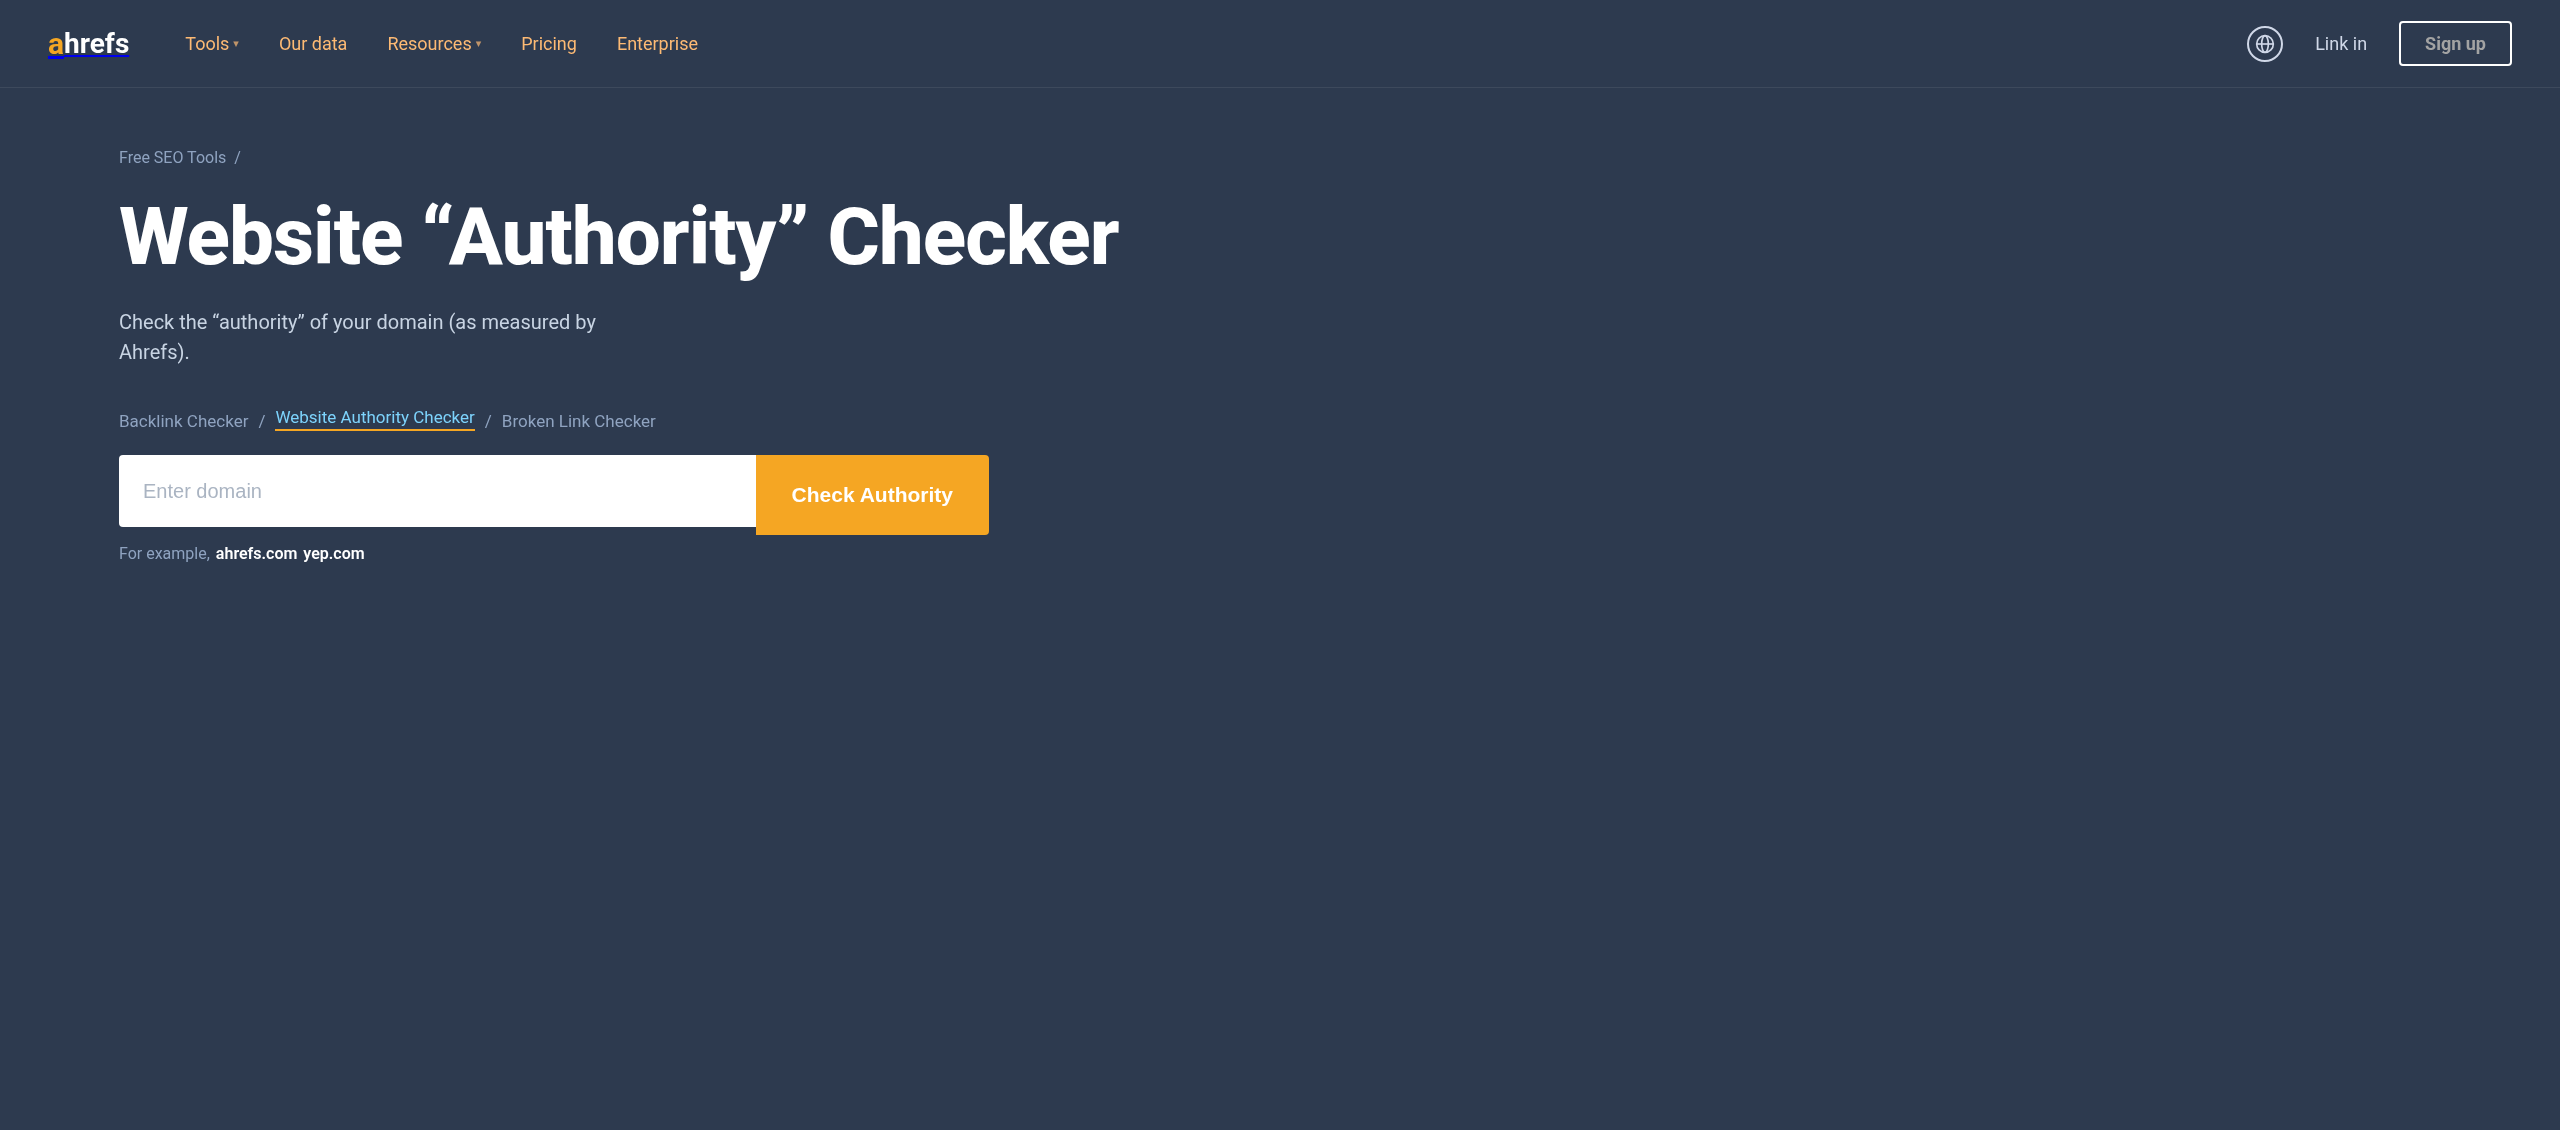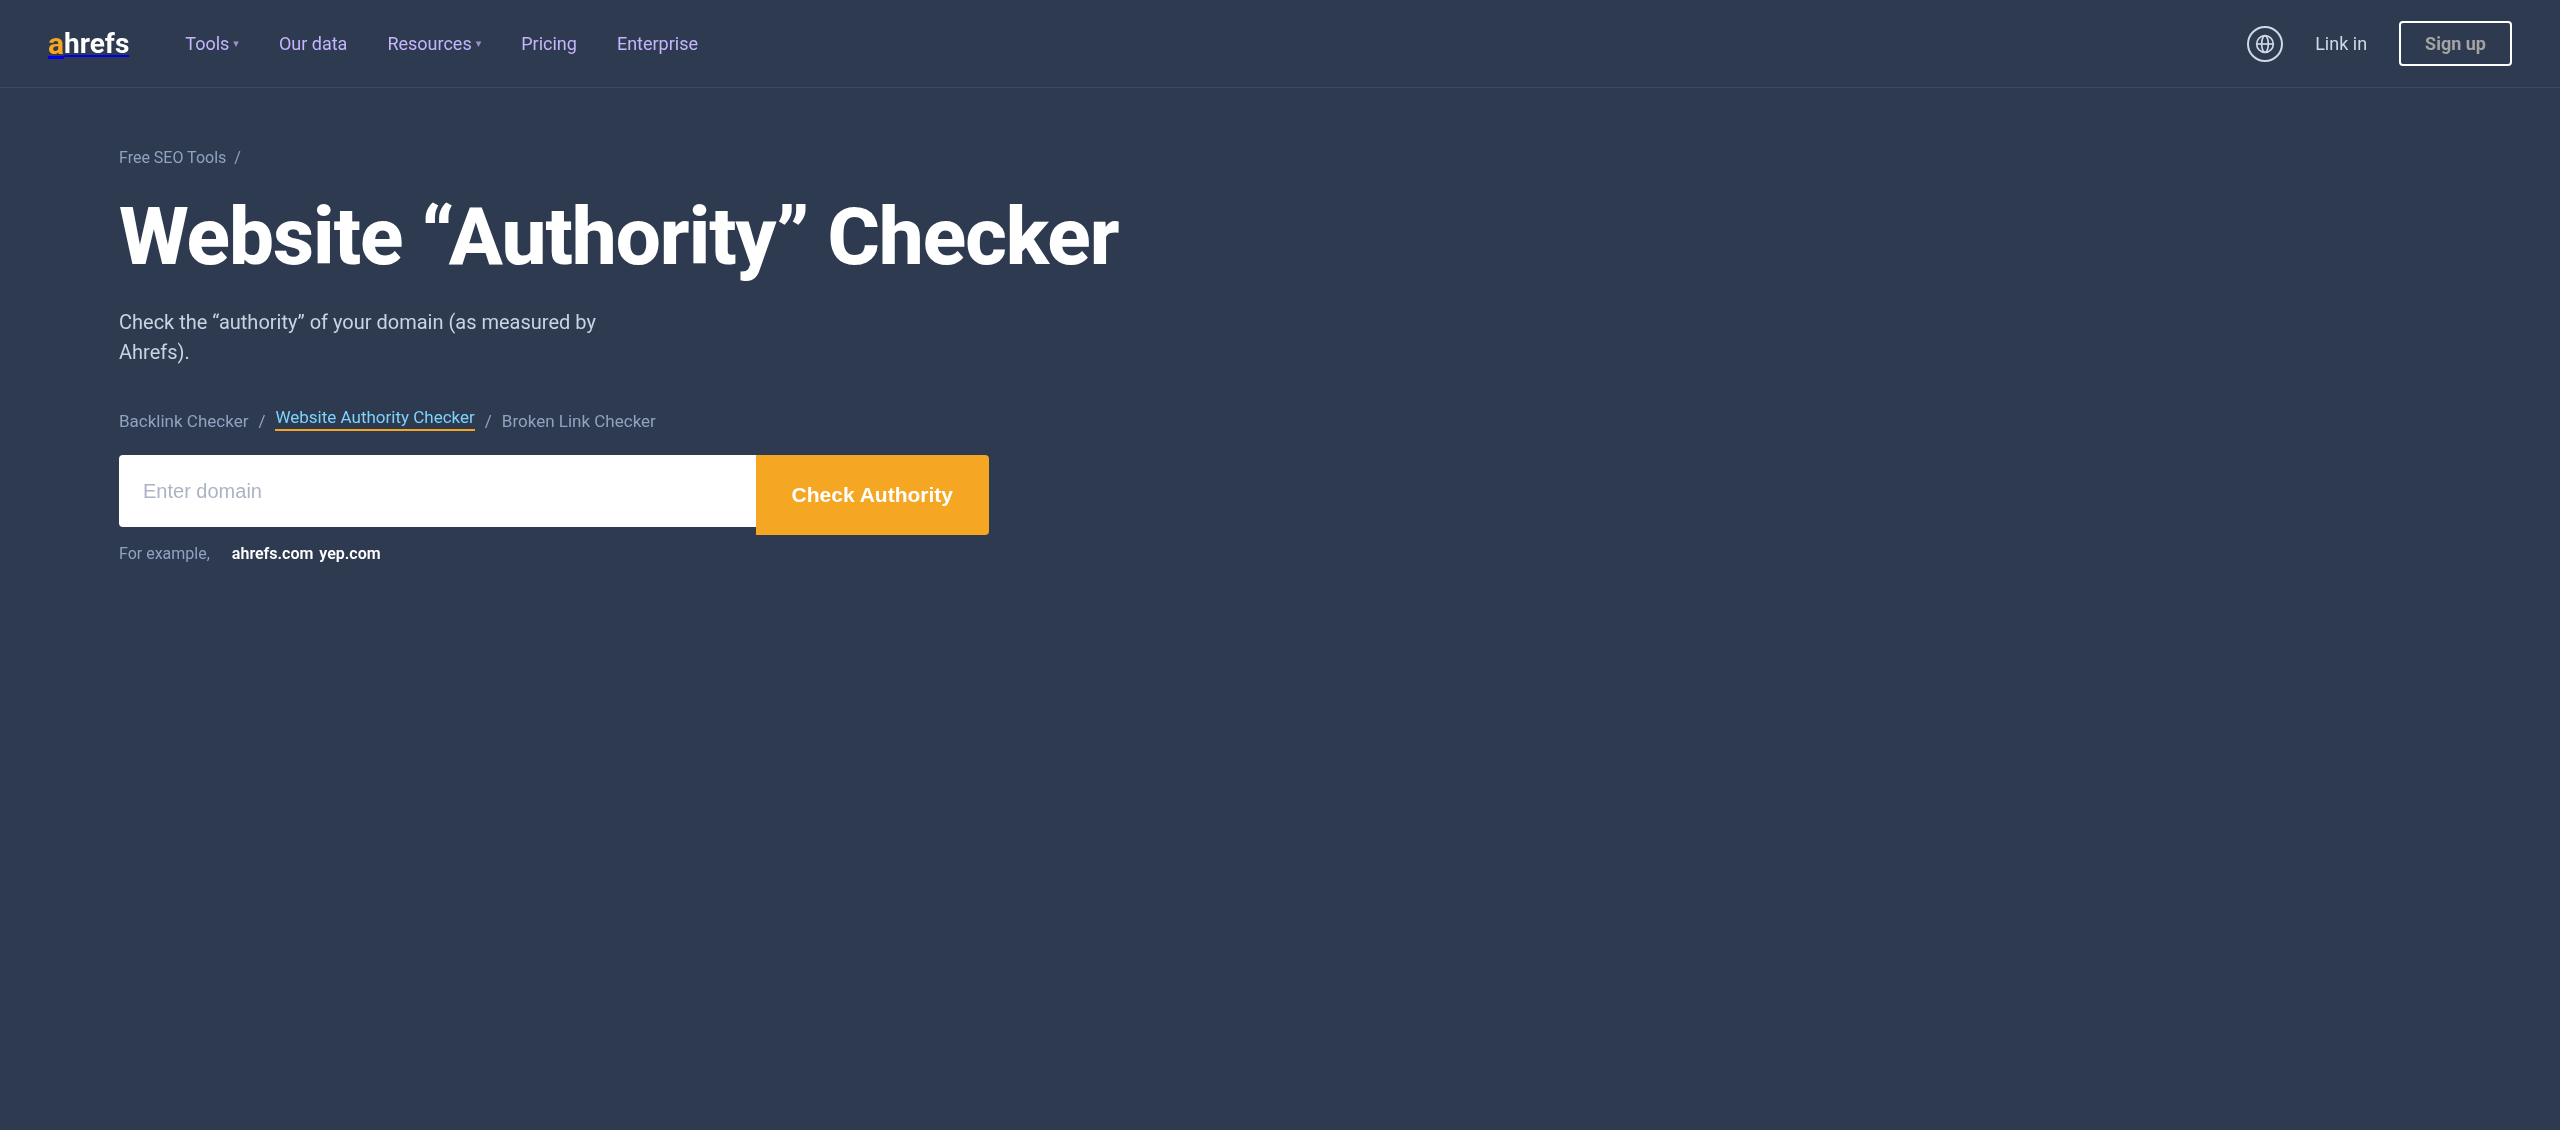--- a/index.html
+++ b/index.html
@@ -40,21 +40,21 @@
     }
 
     .nav-links {
       display: flex;
       align-items: center;
       gap: 8px;
       flex: 1;
     }
 
     .nav-item {
-      color: #c4b5fd;
+      color: #fdba74;
       font-size: 18px;
       padding: 8px 16px;
       cursor: pointer;
       border-radius: 4px;
       display: flex;
       align-items: center;
       gap: 4px;
       text-decoration: none;
       white-space: nowrap;
     }
@@ -280,17 +280,17 @@
     <a href="#" class="tool-link">Broken Link Checker</a>
   </div>
 
   <div class="search-form">
     <input type="text" class="domain-input" placeholder="Enter domain" style="">
     <button class="check-btn">Check Authority</button>
   </div>
 
   <div class="example-text">
     <span>For example,</span>
-    <span class="example-domain" style="cursor:pointer;margin-left:16px;">ahrefs.com</span>
+    <span class="example-domain" style="cursor:pointer;">ahrefs.com</span>
     <span class="example-domain" style="cursor:pointer;">yep.com</span>
   </div>
 
 </main>
 
 </body></html>

